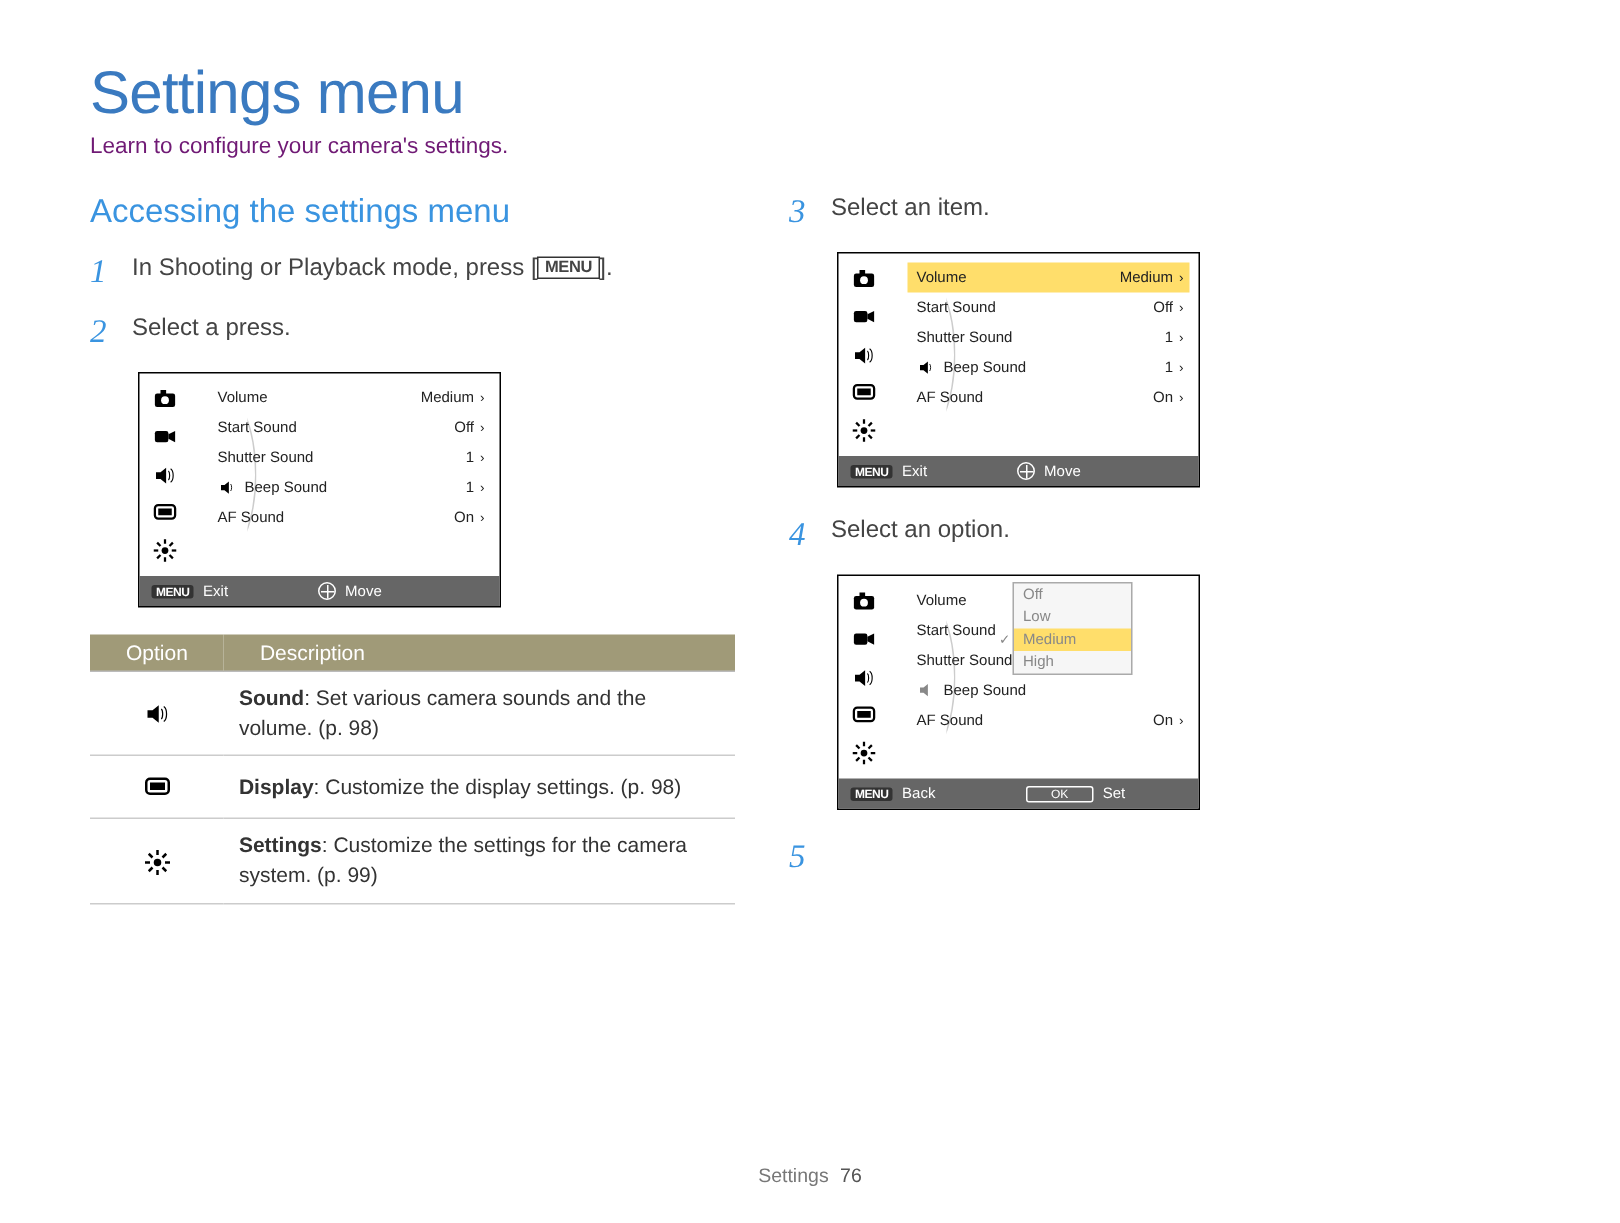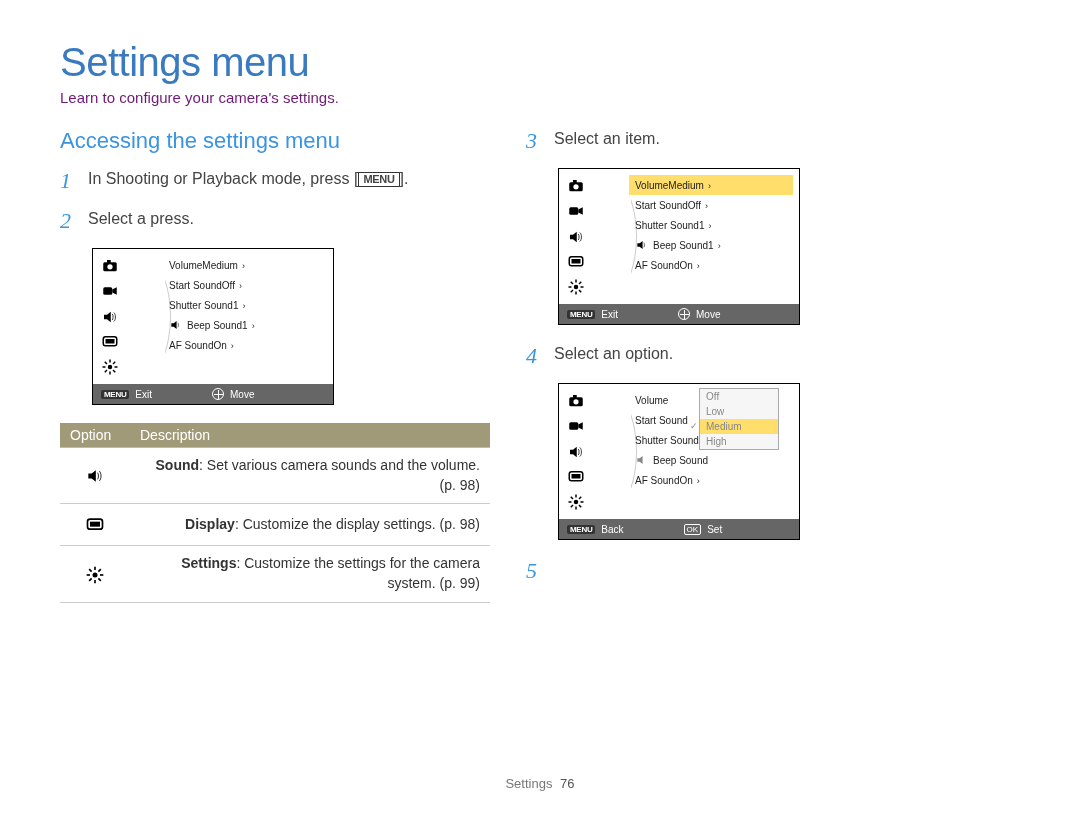--- a/index.html
+++ b/index.html
@@ -111,25 +111,25 @@
     border-radius: 50%;
     clip-path: inset(0 0 0 44px);
   }
   .cam-list {
     flex: 1;
     padding-left: 2px;
     font-size: 10px;
   }
   .cam-row {
     display: flex;
+    justify-content: space-between;
     align-items: center;
     padding: 2px 4px 2px 6px;
     height: 20px;
     position: relative;
-    margin-left: 24px;
   }
   .cam-row.hl { background: #ffde6b; }
   .cam-row .lbl { color: #222; }
   .cam-row .val { color: #222; }
   .cam-row .val .chev { font-size: 9px; margin-left: 4px;}
   .cam-row .rowicon {
     display:inline-flex; align-items:center; justify-content:center;
     width:14px; height:14px;
     margin-right:2px;
     vertical-align:middle;
@@ -180,42 +180,41 @@
   .foot-nav {
     display:inline-block;
     width:12px;height:12px;
     border:1px solid #fff;
     border-radius:50%;
     position:relative;
   }
   .foot-nav::before{content:"";position:absolute;left:5px;top:1px;width:1px;height:9px;background:#fff;}
   .foot-nav::after{content:"";position:absolute;top:5px;left:1px;height:1px;width:9px;background:#fff;}
   .foot-ok {
-    display:inline-block; font-size:8px; border:1px solid #fff; padding:0 2px; border-radius:2px;
+    display:inline-block; font-size:8px; border:1px solid #fff; padding:0 16px; border-radius:2px;
   }
 
   
   .opt-table { width: 430px; border-collapse: collapse; }
   .opt-table thead th {
     background: #a09a78;
     color: #fff;
     font-weight: 400;
     font-size: 14px;
     text-align: left;
-    padding: 4px 10px;
+    padding: 4px 24px;
     border-bottom: 1px solid #bbb;
   }
   .opt-table thead th:first-child { width: 70px; }
   .opt-table td {
     border-bottom: 1px solid #ccc;
     padding: 8px 10px;
     font-size: 14px;
     vertical-align: middle;
     line-height: 1.4;
-    text-align: right;
   }
   .opt-table td.ic-cell {
     text-align: center;
     font-size: 18px;
   }
   .page-footer {
     position: absolute;
     bottom: 24px;
     left: 0;
     width: 100%;

